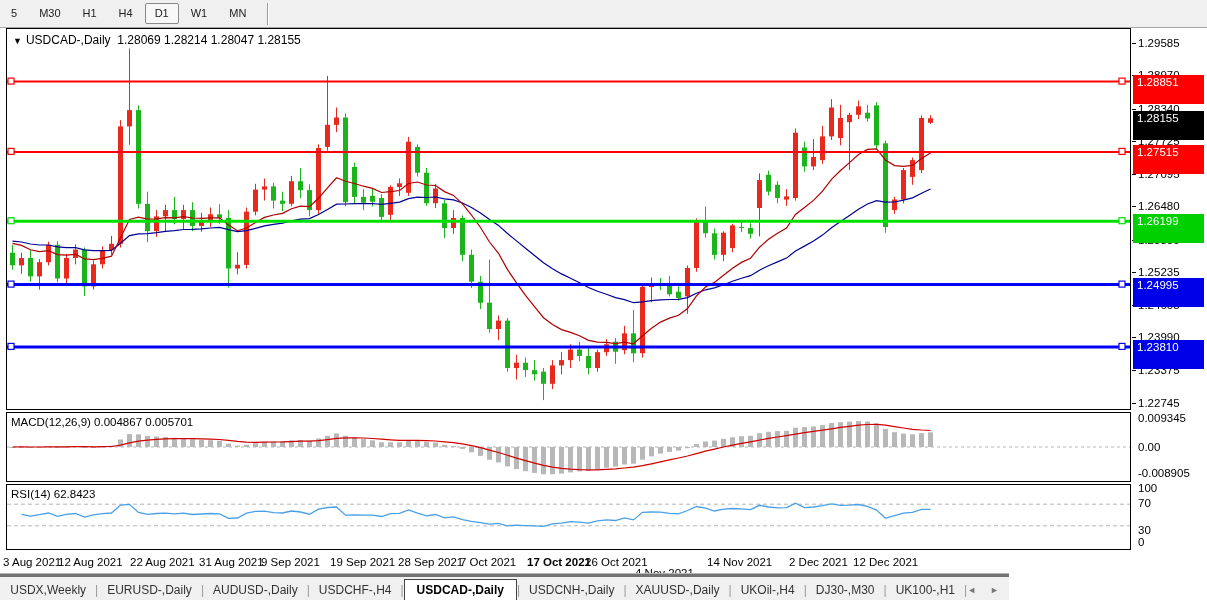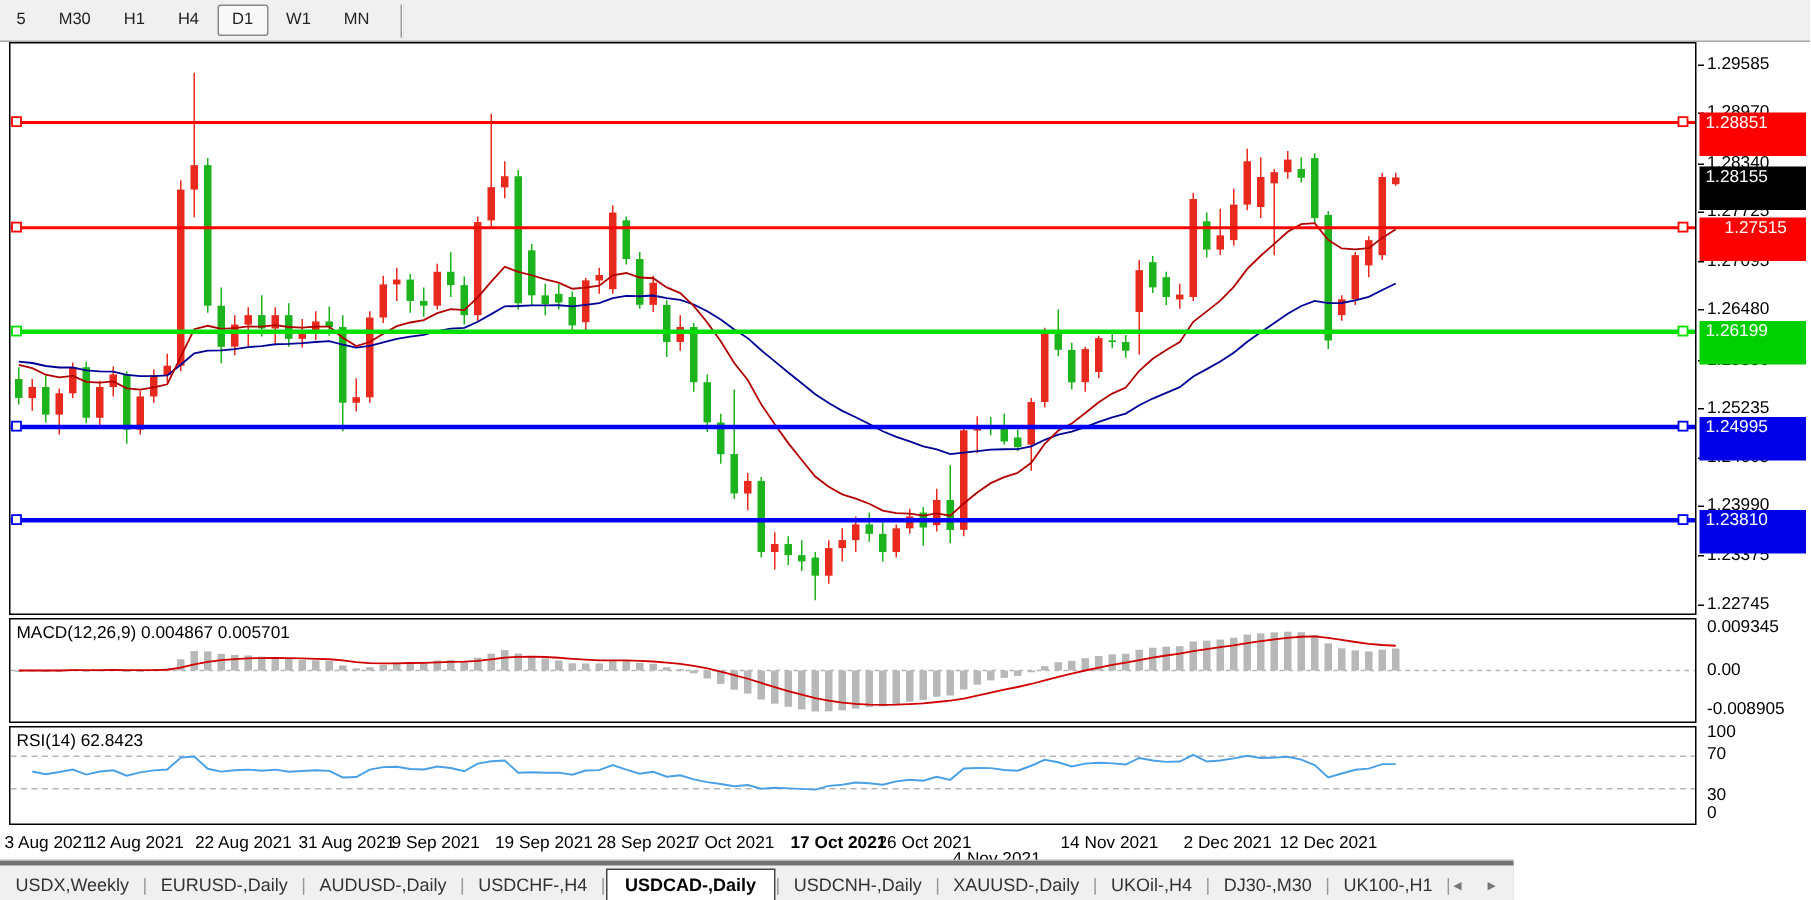--- a/index.html
+++ b/index.html
@@ -286,20 +286,21 @@
           <line x1="0" y1="255.6" x2="1123" y2="255.6" stroke="#0000f5" stroke-width="3"></line>
           <rect x="1" y="252.1" width="6" height="6" fill="#fff" stroke="#0000f5" stroke-width="1.2"></rect>
           <rect x="1112" y="252.1" width="6" height="6" fill="#fff" stroke="#0000f5" stroke-width="1.2"></rect>
         </g>
         <g>
           <line x1="0" y1="317.9" x2="1123" y2="317.9" stroke="#0000f5" stroke-width="3"></line>
           <rect x="1" y="314.4" width="6" height="6" fill="#fff" stroke="#0000f5" stroke-width="1.2"></rect>
           <rect x="1112" y="314.4" width="6" height="6" fill="#fff" stroke="#0000f5" stroke-width="1.2"></rect>
         </g>
       </svg>
+    <div class="chart-title"><span class="tri">▼</span><span>USDCAD-,Daily</span><span id="ohlc-readout">  1.28069 1.28214 1.28047 1.28155</span></div>
   </div>
 
   <div class="panel macd-panel">
     <svg id="macd-svg" width="1123" height="68">
         <line x1="0" y1="34" x2="1123" y2="34" stroke="#b5b5b5" stroke-width="1" stroke-dasharray="3 3"></line>
         <g>
           <rect x="3.0" y="34.0" width="5" height="1.0" fill="#b8b8b8"></rect>
           <rect x="12.0" y="33.7" width="5" height="1.0" fill="#b8b8b8"></rect>
           <rect x="21.0" y="34.0" width="5" height="1.0" fill="#b8b8b8"></rect>
           <rect x="30.0" y="34.0" width="5" height="1.0" fill="#b8b8b8"></rect>
@@ -437,21 +438,21 @@
       <div class="axis-tickmark" style="top: 277px;"></div>
       <div class="axis-tick" style="top: 271px;">1.24605</div>
       <div class="axis-tickmark" style="top: 309px;"></div>
       <div class="axis-tick" style="top: 303px;">1.23990</div>
       <div class="axis-tickmark" style="top: 342px;"></div>
       <div class="axis-tick" style="top: 336px;">1.23375</div>
       <div class="axis-tickmark" style="top: 375px;"></div>
       <div class="axis-tick" style="top: 369px;">1.22745</div>
       <div class="axis-tag" style="top: 47px; background: rgb(253, 0, 0);">1.28851</div>
       <div class="axis-tag" style="top: 83px; background: rgb(0, 0, 0);">1.28155</div>
-      <div class="axis-tag" style="top: 117px; background: rgb(253, 0, 0); text-align: center;">1.27515</div>
+      <div class="axis-tag" style="top: 117px; background: rgb(253, 0, 0);">1.27515</div>
       <div class="axis-tag" style="top: 186px; background: rgb(0, 207, 0);">1.26199</div>
       <div class="axis-tag" style="top: 250px; background: rgb(0, 0, 232);">1.24995</div>
       <div class="axis-tag" style="top: 312px; background: rgb(0, 0, 232);">1.23810</div>
       <div class="axis-tick" style="top: 384px;">0.009345</div>
       <div class="axis-tick" style="top: 413px;">0.00</div>
       <div class="axis-tick" style="top: 439px;">-0.008905</div>
       <div class="axis-tick" style="top: 454px;">100</div>
       <div class="axis-tick" style="top: 469px;">70</div>
       <div class="axis-tick" style="top: 496px;">30</div>
       <div class="axis-tick" style="top: 508px;">0</div>

